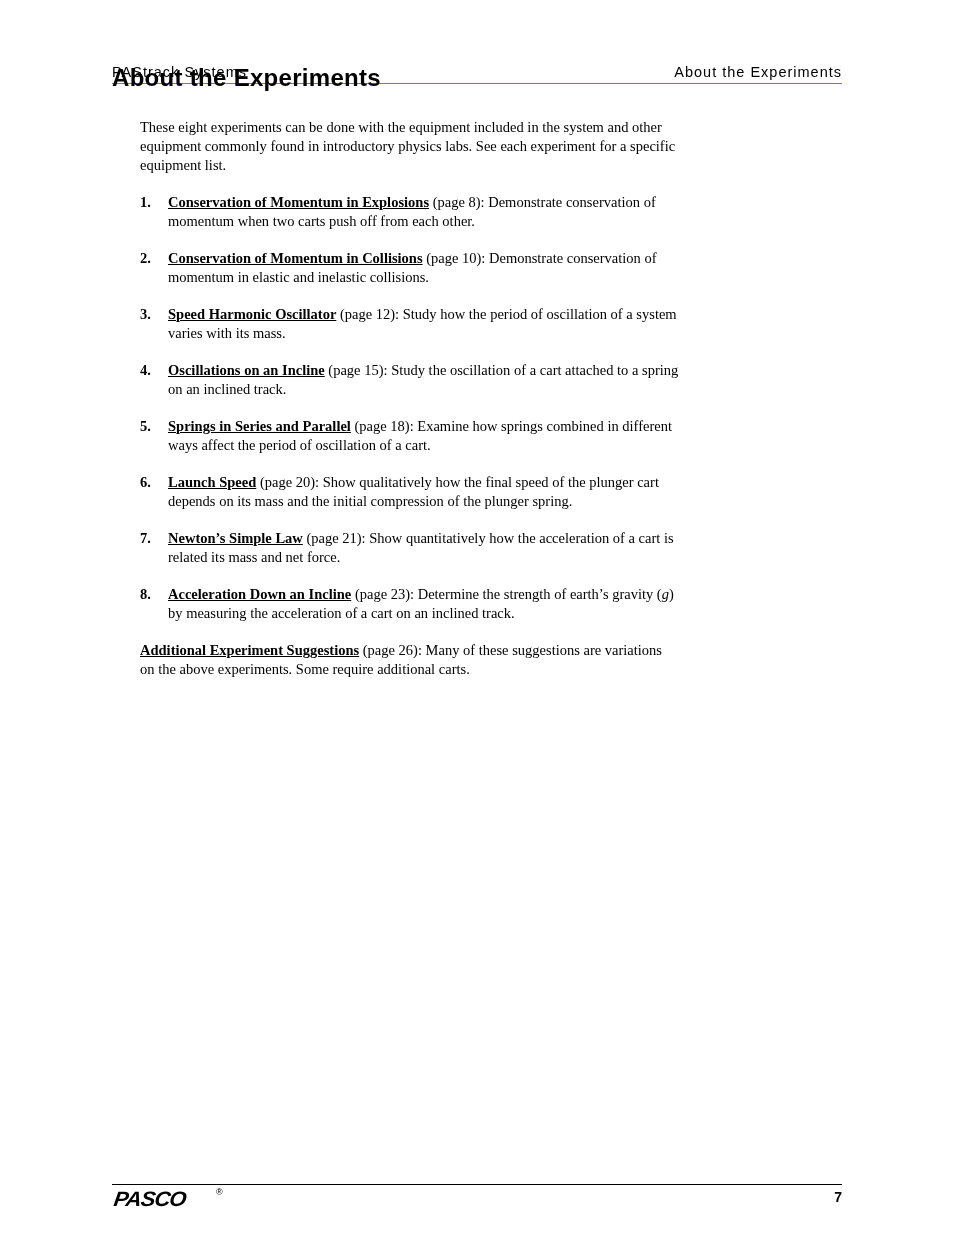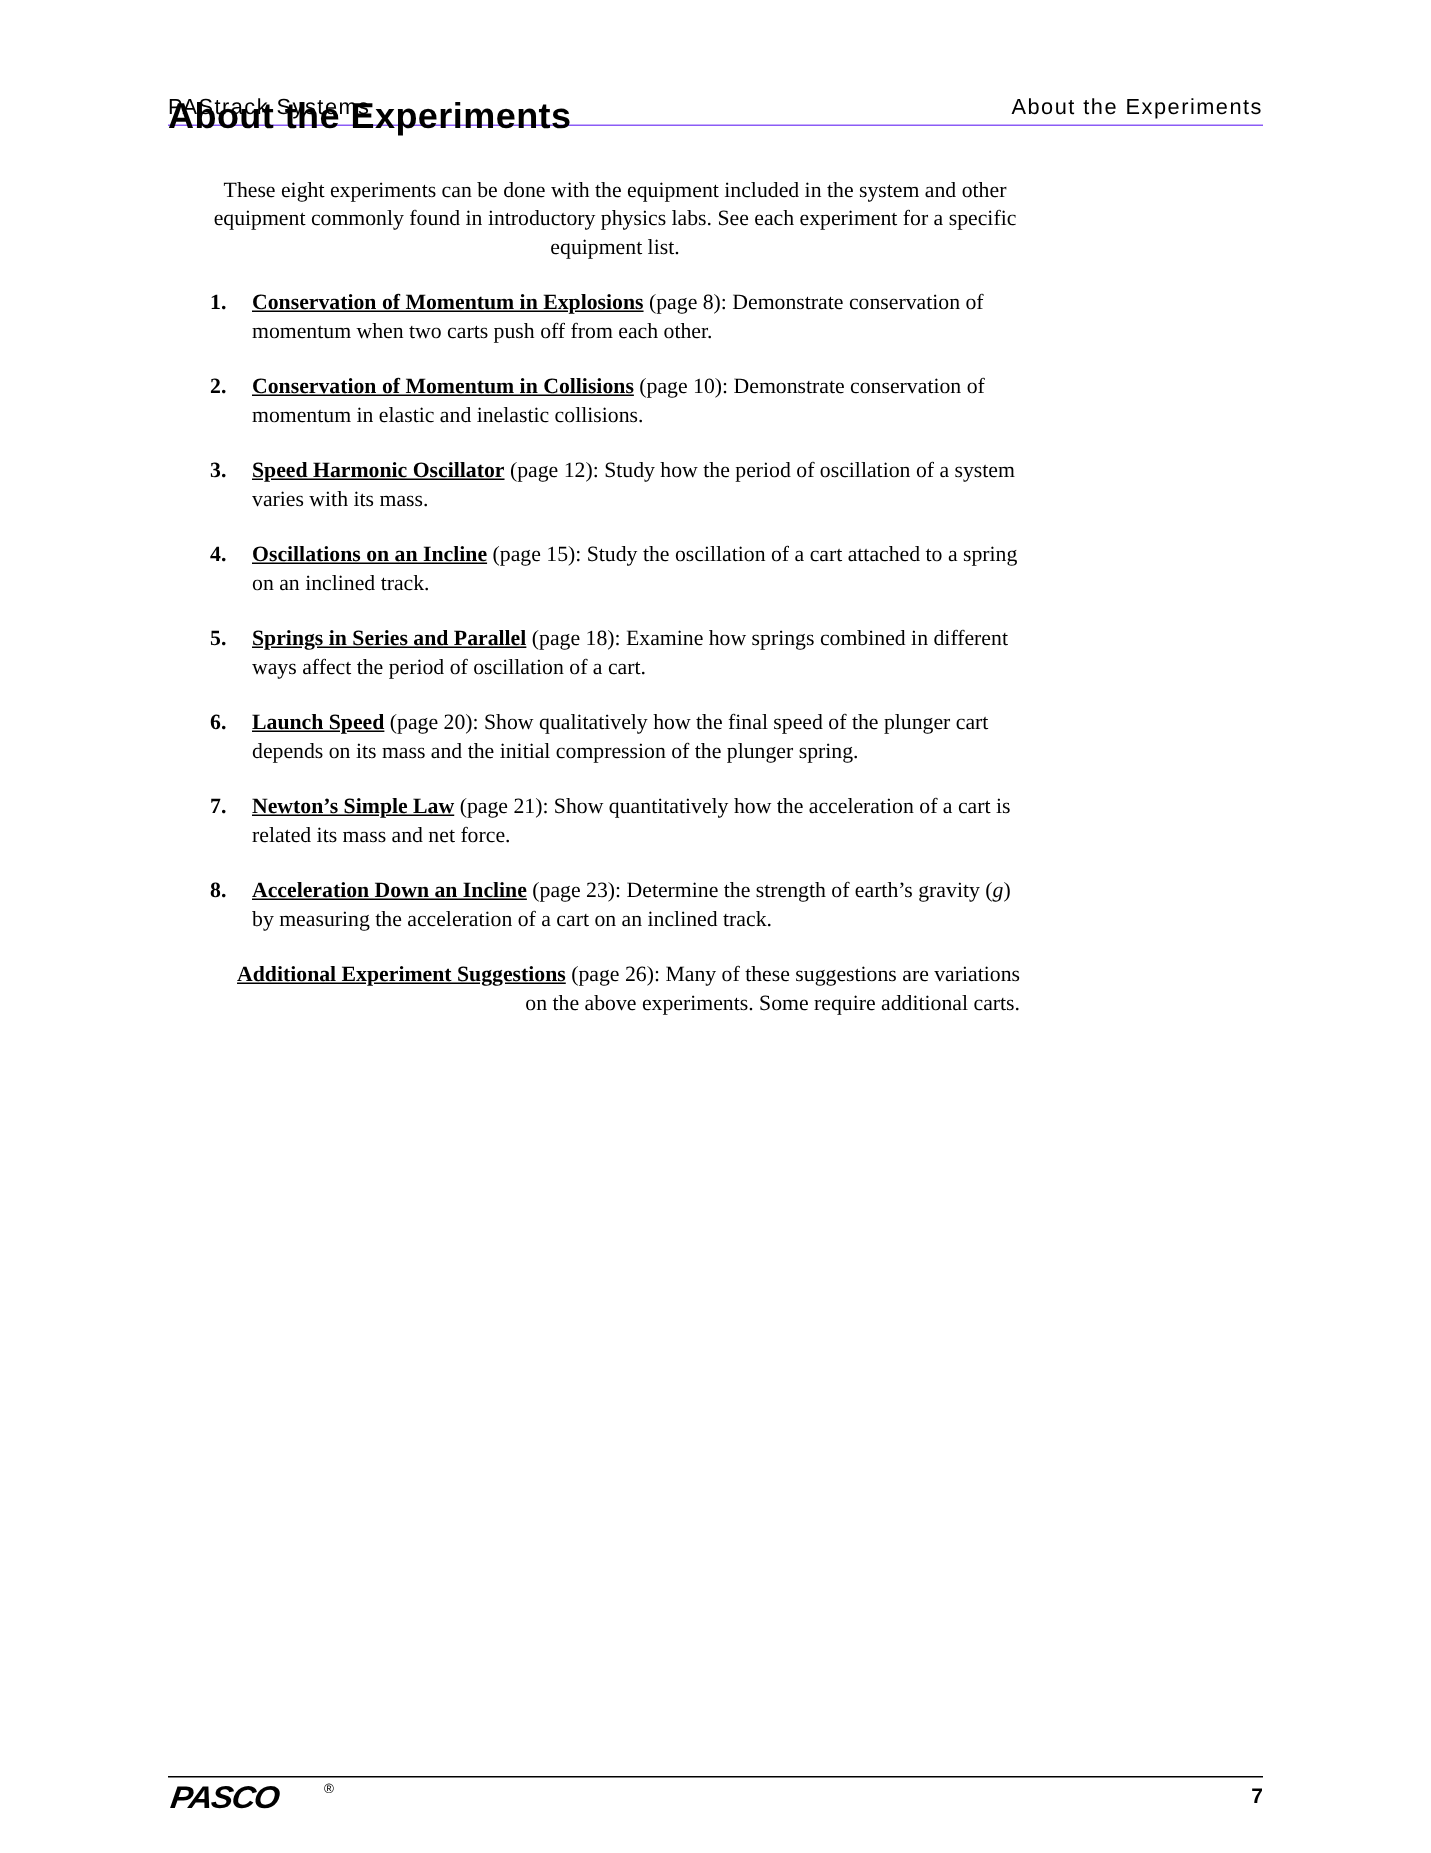--- a/index.html
+++ b/index.html
@@ -12,26 +12,26 @@
   .header .left { position: absolute; left: 0; top: 2px; }
   .header .right { position: absolute; right: 0; top: 2px; }
   .title {
     position: absolute; left: 112px; top: 64px; margin: 0;
     font-family: "Liberation Sans", sans-serif; font-weight: bold; font-size: 24px; letter-spacing: 0.3px;
   }
   .content {
     position: absolute; left: 140px; top: 118px; width: 540px;
     font-family: "Liberation Serif", serif; font-size: 14.5px; line-height: 19px;
   }
-  .intro { margin: 0 0 18px 0; text-align: center; }
+  .intro { margin: 0 0 18px 0; }
   .exp-list { list-style: none; margin: 0; padding: 0; }
   .exp-item { position: relative; padding-left: 28px; margin-bottom: 18px; }
   .exp-num { position: absolute; left: 0; top: 0; font-weight: bold; }
   .exp-title, .add-title { font-weight: bold; text-decoration: underline; }
-  .additional { margin: 0; text-align: right; }
+  .additional { margin: 0; }
   .footer {
     position: absolute; left: 112px; top: 1184px; width: 730px; height: 28px;
     border-top: 1px solid #000;
   }
   .logo {
     position: absolute; left: 2px; top: 3px;
     font-family: "Liberation Sans", sans-serif; font-weight: 900; font-style: italic;
     font-size: 22px; letter-spacing: -1px; transform: skewX(-8deg) scaleY(0.95);
     color: #000; line-height: 22px;
   }

